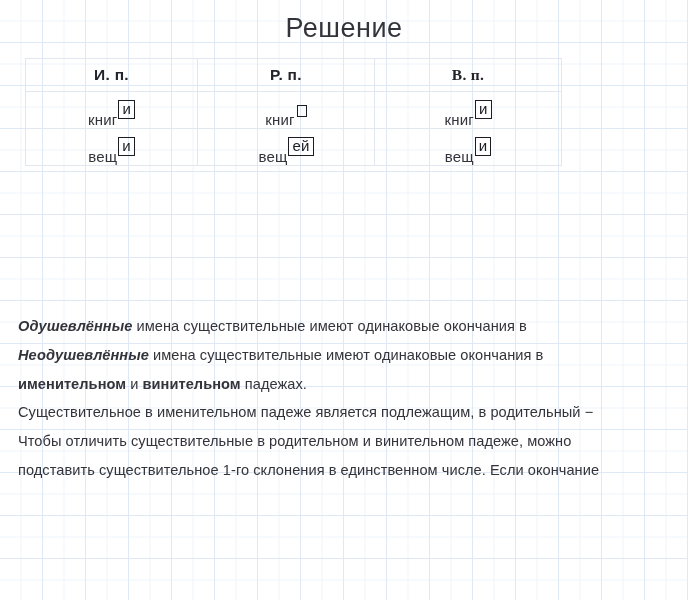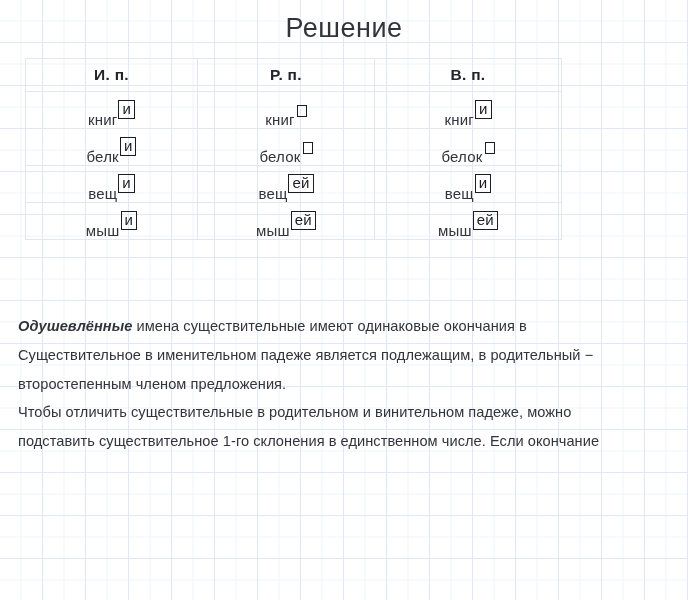--- a/index.html
+++ b/index.html
@@ -85,21 +85,21 @@
     letter-spacing: 0.3px;
     color: #23232b;
   }
   .case-table td {
     height: 34px;
     font-size: 15px;
     color: #33333b;
   }
   .col-1 { width: 171px; }
   .col-2 { width: 176px; }
-  .col-3 { width: 186px; }
+  .col-3 { width: 186px; font-family: Liberation Serif, serif; }
 
   .wordcell {
     display: inline-flex;
     align-items: center;
     justify-content: center;
     line-height: 1;
     white-space: nowrap;
   }
   .stem {
     font-size: 15px;
@@ -172,73 +172,46 @@
               <span class="stem">книг</span>
               <span class="ending zero"></span>
             </span></td>
         <td><span class="wordcell">
               <span class="stem">книг</span>
               <span class="ending">и</span>
             </span></td>
       </tr>
       <tr>
         <td><span class="wordcell">
-              <span class="stem">белк</span>
-              <span class="ending">и</span>
-            </span></td>
-        <td><span class="wordcell">
-              <span class="stem">белок</span>
-              <span class="ending zero"></span>
-            </span></td>
-        <td><span class="wordcell">
-              <span class="stem">белок</span>
-              <span class="ending zero"></span>
-            </span></td>
-      </tr>
-      <tr>
-        <td><span class="wordcell">
               <span class="stem">вещ</span>
               <span class="ending">и</span>
             </span></td>
         <td><span class="wordcell">
               <span class="stem">вещ</span>
               <span class="ending">ей</span>
             </span></td>
         <td><span class="wordcell">
               <span class="stem">вещ</span>
               <span class="ending">и</span>
-            </span></td>
-      </tr>
-      <tr>
-        <td><span class="wordcell">
-              <span class="stem">мыш</span>
-              <span class="ending">и</span>
-            </span></td>
-        <td><span class="wordcell">
-              <span class="stem">мыш</span>
-              <span class="ending">ей</span>
-            </span></td>
-        <td><span class="wordcell">
-              <span class="stem">мыш</span>
-              <span class="ending">ей</span>
             </span></td>
       </tr>
     </tbody>
   </table>
 
   <div class="notes">
 
     <div class="note-line"><span class="bi">Одушевлённые</span><span> имена существительные имеют одинаковые окончания в</span></div>
 
 
-
+    <div class="note-line"><span class="bi">Неодушевлённые</span><span> имена существительные имеют одинаковые окончания в</span></div>
+
+    <div class="note-line"><span class="b">именительном</span><span> и </span><span class="b">винительном</span><span> падежах.</span></div>
 
     <div class="note-line">Существительное в именительном падеже является подлежащим, в родительный −</div>
 
-    <div class="note-line">второстепенным членом предложения.</div>
 
     <div class="note-line">Чтобы отличить существительные в родительном и винительном падеже, можно</div>
 
     <div class="note-line">подставить существительное 1-го склонения в единственном числе. Если окончание</div>
 
 
   </div>
 
 </div>
 

